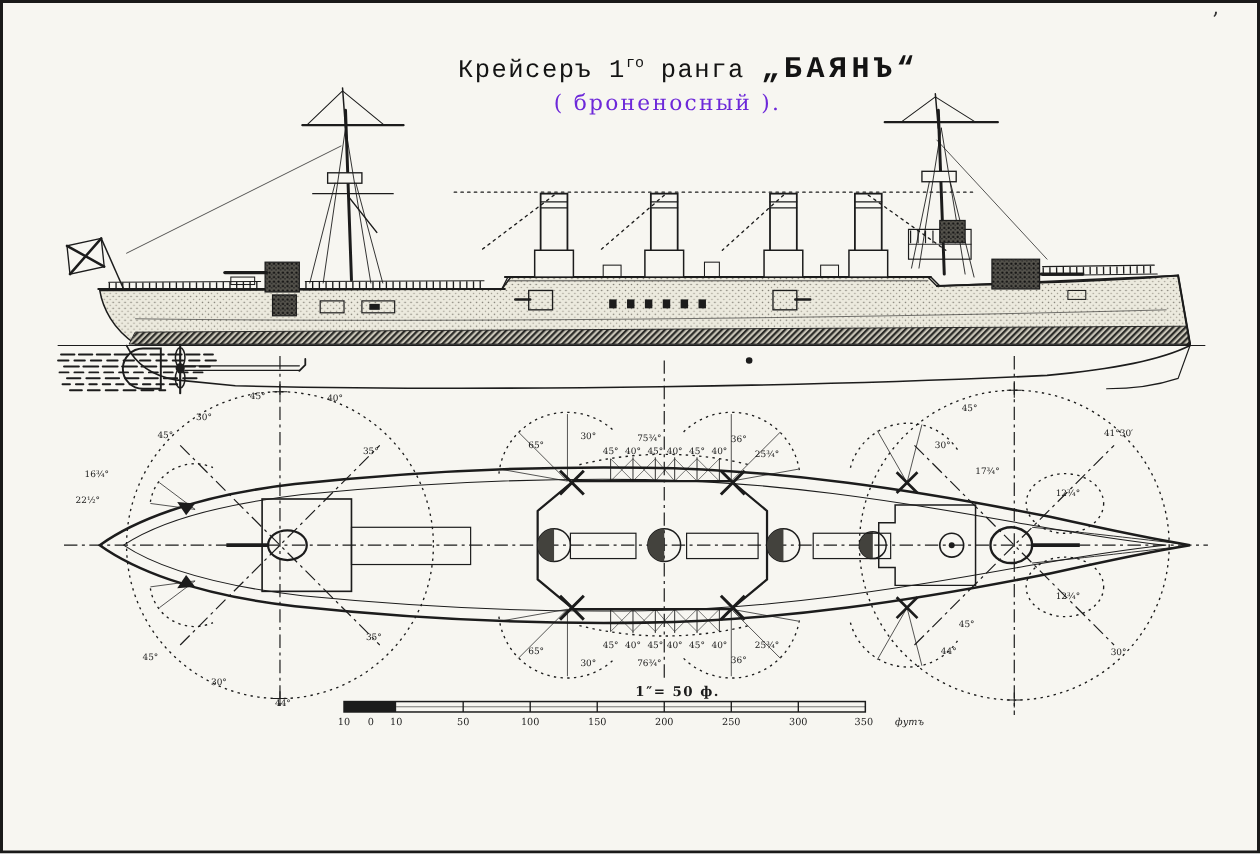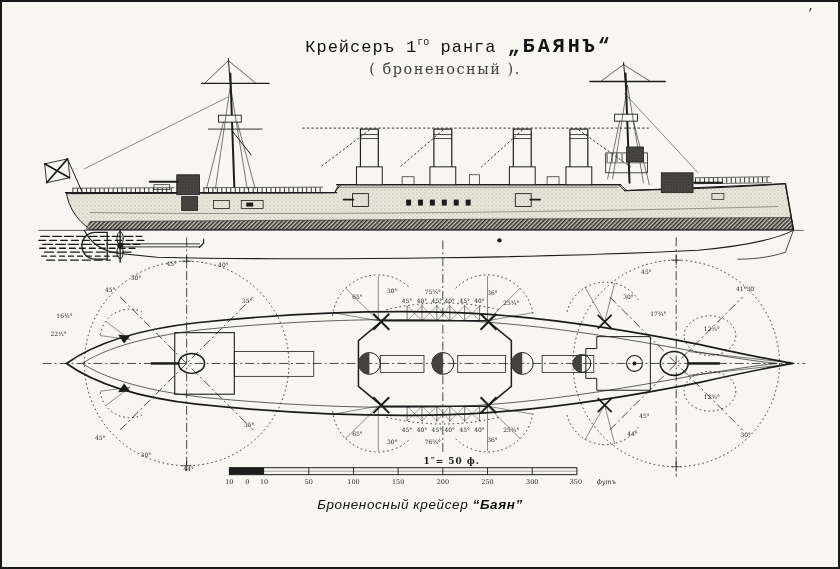--- a/index.html
+++ b/index.html
@@ -7,21 +7,21 @@
          border:2px solid #1a1a1a;overflow:hidden;
          font-family:"DejaVu Serif",serif;}
   .layer{position:absolute;left:0;top:0;width:100%;height:100%;}
   .title{position:absolute;top:33px;left:12px;width:100%;text-align:center;
          padding-left:54px;box-sizing:border-box;font-size:17px;color:#141414;
          letter-spacing:1px;font-family:Liberation Mono, monospace;}
   .title sup{font-size:10px;letter-spacing:0;}
   .shipname{font-weight:700;font-size:20px;letter-spacing:3px;}
   .subtitle{position:absolute;top:59px;left:0;width:100%;text-align:center;
             padding-left:50px;box-sizing:border-box;font-size:14.5px;
-            letter-spacing:1.5px;color:#404040;font-family:"DejaVu Serif",serif;}
+            letter-spacing:1.5px;color:#6d28d9;font-family:"DejaVu Serif",serif;}
   .caption{position:absolute;top:494px;left:0;width:100%;text-align:center;
            font-family:"Liberation Sans",sans-serif;font-style:italic;
            font-size:13.5px;line-height:18px;letter-spacing:.6px;color:#101010;}
   .caption b{font-weight:700;}
   .corner{position:absolute;top:4px;left:806px;font-size:14px;color:#333;}
   svg{display:block;}
   .dot{stroke-dasharray:1.6 2.9;stroke-width:.9;fill:none;}
   .dd{stroke-dasharray:9 3 2 3;stroke-width:.8;fill:none;}
   .sec{font-family:"DejaVu Serif",serif;font-size:6px;fill:#1c1c1c;
        stroke:none;text-anchor:middle;}
@@ -371,15 +371,14 @@
           <text x="443" y="485" class="ticknum">200</text>
           <text x="488" y="485" class="ticknum">250</text>
           <text x="533" y="485" class="ticknum">300</text>
           <text x="577" y="485" class="ticknum">350</text>
         </g>
       <text class="ticknum" x="598" y="485" style="text-anchor:start;font-style:italic">футъ</text>
     </g>
   </svg>
 
   <div class="caption">
-    <div><span>Броненосный крейсер </span><b>“Баян”</b></div>
   </div>
 </div>
 
 </body></html>

